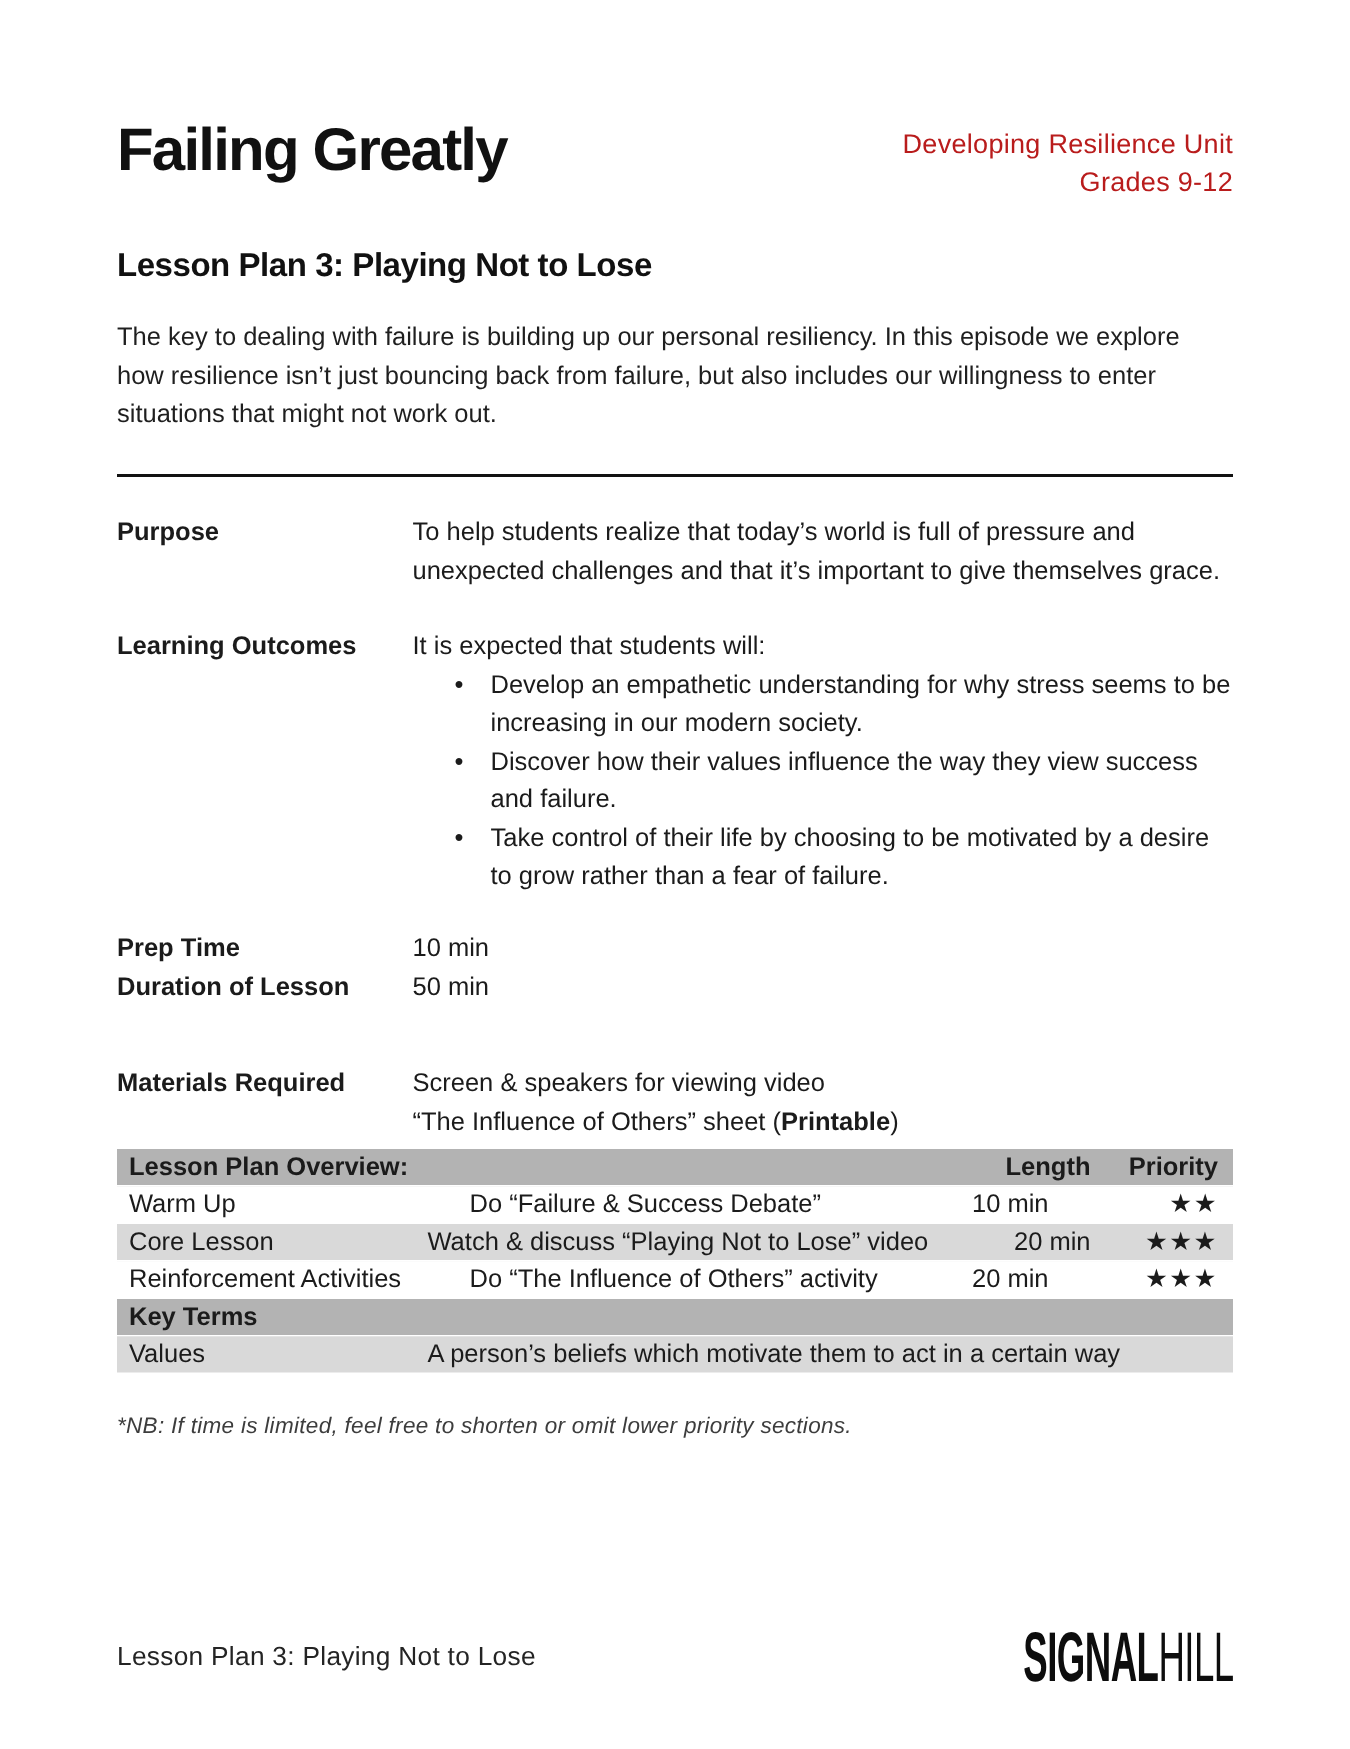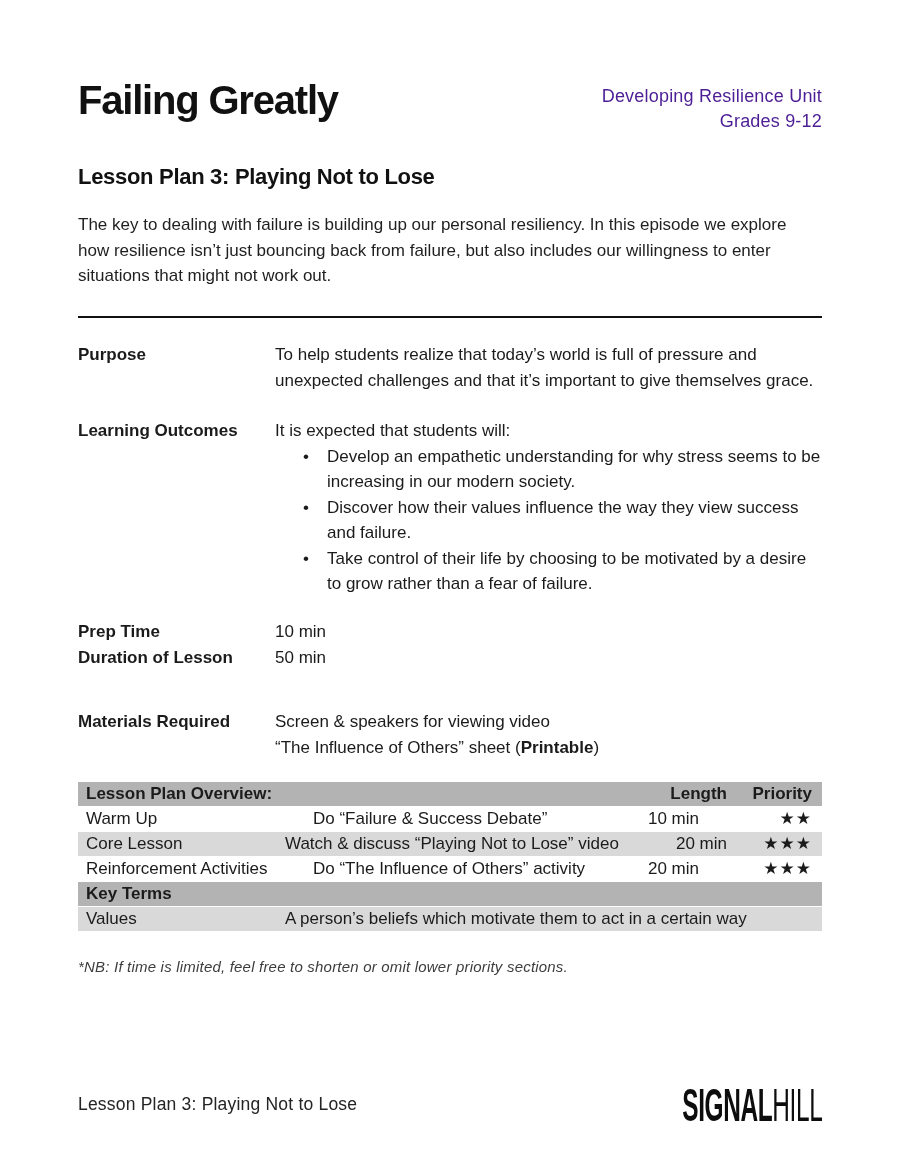--- a/index.html
+++ b/index.html
@@ -29,21 +29,21 @@
     font-weight: 800;
     letter-spacing: -1.2px;
     line-height: 48px;
     color: #111;
   }
   .unit-info {
     text-align: right;
     font-size: 18px;
     line-height: 25px;
     font-weight: 400;
-    color: #4c1d95;
+    color: #b91c1c;
     margin-top: 8px;
     letter-spacing: 0.2px;
   }
 
   
   .lesson-heading {
     margin-top: 30px;
     font-size: 22px;
     font-weight: 700;
     letter-spacing: -0.3px;
@@ -90,21 +90,21 @@
   }
   .outcome-list li::before {
     content: "\2022";
     position: absolute;
     left: 28px;
     top: 0;
   }
 
   
   .ov-table {
-    margin-top: 21px;
+    margin-top: 5px;
     font-size: 17px;
     width: 100%;
   }
   .ov-row {
     display: flex;
     align-items: center;
     height: 25px;
     border-bottom: 1.5px solid #ffffff;
   }
   .bg-dark  { background: #b3b3b3; }

